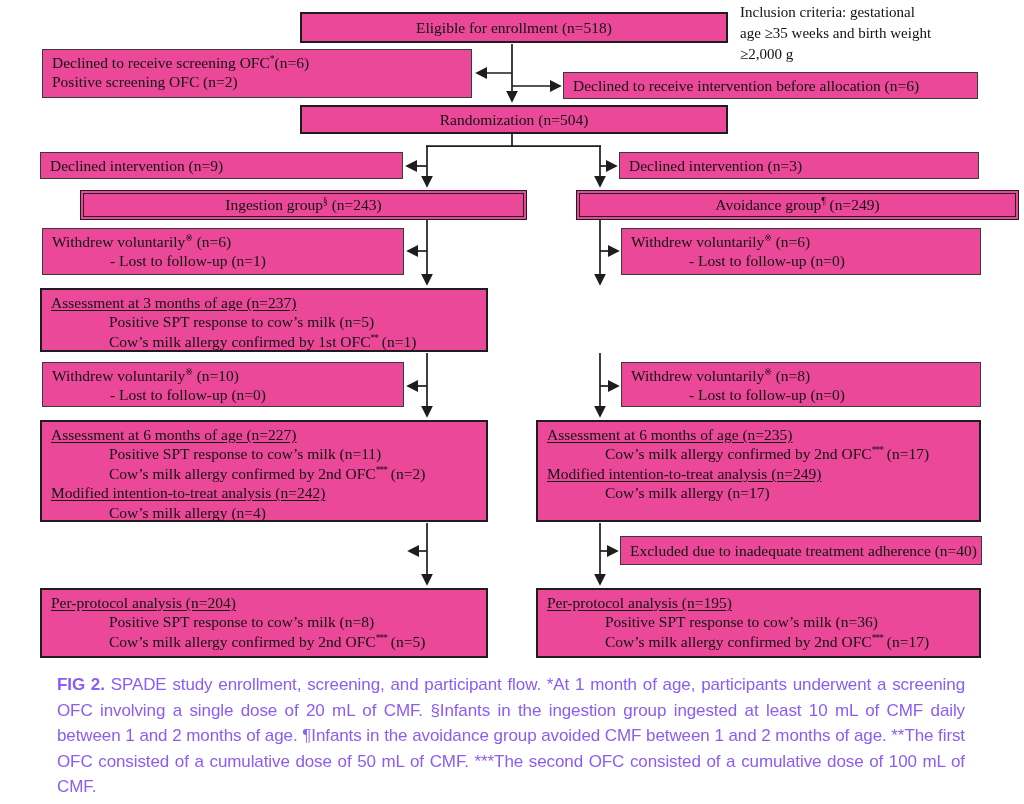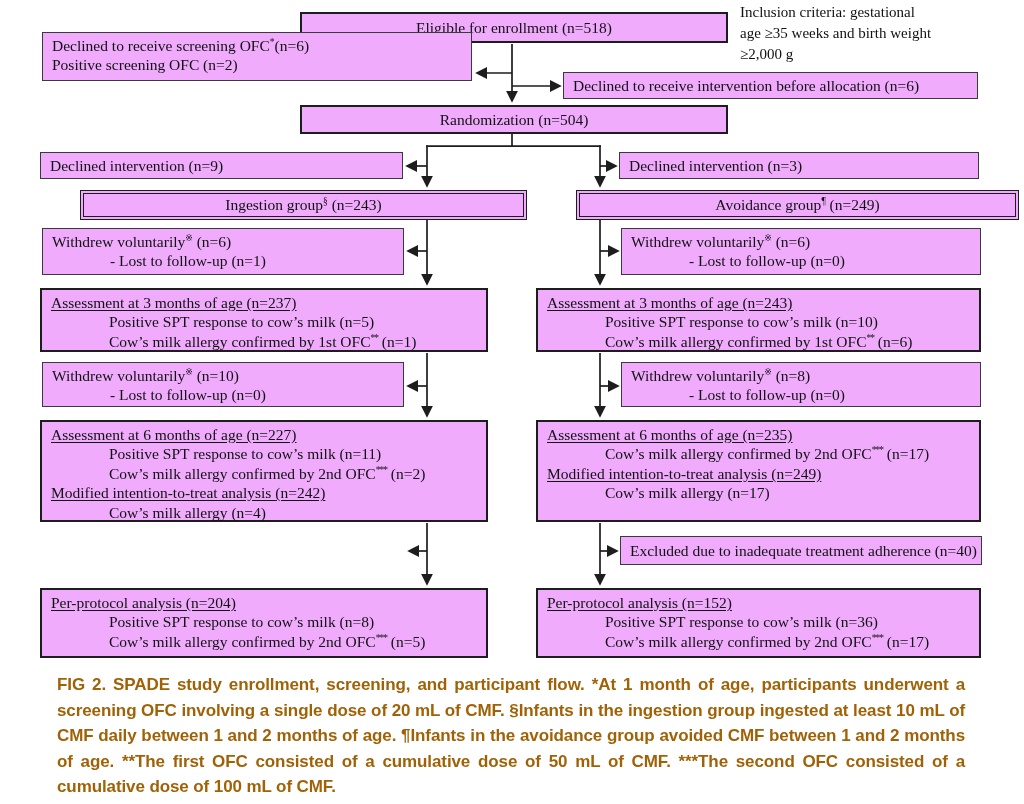--- a/index.html
+++ b/index.html
@@ -1,38 +1,38 @@
 <!DOCTYPE html>
 <html><head>
 <meta charset="utf-8">
 <style>
   html,body{margin:0;padding:0;background:#fff;}
   .page{position:relative;width:1024px;height:804px;background:#fff;overflow:hidden;
         font-family:"Liberation Serif","DejaVu Serif",serif;color:#111;}
   .wires{position:absolute;left:0;top:0;width:1024px;height:804px;pointer-events:none;}
   .wires line{stroke:#1d1d1d;stroke-width:1.7;}
-  .box{position:absolute;box-sizing:border-box;background:#f0abfc;font-size:15.5px;color:#111;}
+  .box{position:absolute;box-sizing:border-box;background:#ec4899;font-size:15.5px;color:#111;}
   .thin{border:1.4px solid #3a3a3a;}
   .med{border:2.1px solid #1d1d1d;}
   .thick{border:2.6px solid #1d1d1d;}
   .dbl{border:4.5px double #1d1d1d;margin-left:40px;}
   .center{display:flex;align-items:center;justify-content:center;text-align:center;}
   .vcenter{display:flex;align-items:center;}
   .pad{padding:3px 9px;}
   .line{line-height:19.4px;white-space:nowrap;}
   .ind{padding-left:58px;}
   .u{text-decoration:underline;text-underline-offset:2px;}
   .sup{vertical-align:super;font-size:9.5px;line-height:0;}
   .ref{font-family:"DejaVu Sans",sans-serif;font-size:9px;}
   .ast{letter-spacing:-1px;}
   .note{position:absolute;left:740px;top:2px;width:245px;font-size:15px;line-height:21px;
         white-space:pre-line;}
   .caption{position:absolute;left:57px;top:672px;width:908px;
         font-family:"Liberation Sans","DejaVu Sans",sans-serif;font-size:17px;
-        line-height:25.5px;letter-spacing:-0.1px;text-align:justify;color:#a16207;font-weight:bold;}
+        line-height:25.5px;letter-spacing:-0.1px;text-align:justify;color:#8b5cf6;}
 </style>
 </head>
 <body>
 
 <div class="page">
 
   <svg class="wires">
     <defs>
       <marker id="ah" viewBox="0 0 10 10" refX="8.5" refY="5" markerWidth="7" markerHeight="7" orient="auto">
         <path d="M0,0 L10,5 L0,10 z" fill="#1d1d1d"></path>
@@ -62,21 +62,21 @@
   </svg>
 
   <div class="note">Inclusion criteria: gestational
 age ≥35 weeks and birth weight
 ≥2,000 g</div>
 
   <div class="box thick center" style="left:300px;top:12px;width:428px;height:31px">
     <span>Eligible for enrollment (n=518)</span>
   </div>
 
-  <div class="box thin pad" style="left:42px;top:32px;width:430px;height:49px">
+  <div class="box thin pad" style="left:42px;top:49px;width:430px;height:49px">
     <div class="line"><span>Declined to receive screening OFC</span><sup class="sup">*</sup><span>(n=6)</span></div>
     <div class="line"><span>Positive screening OFC (n=2)</span></div>
   </div>
 
   <div class="box thin vcenter pad" style="left:563px;top:72px;width:415px;height:27px">
     <span class="line">Declined to receive intervention before allocation (n=6)</span>
   </div>
 
   <div class="box thick center" style="left:300px;top:105px;width:428px;height:29px">
     <span>Randomization (n=504)</span>
@@ -103,25 +103,20 @@
   <div class="box thin pad" style="left:621px;top:228px;width:360px;height:47px">
     <div class="line"><span>Withdrew voluntarily</span><sup class="sup ref">※</sup><span> (n=6)</span></div>
     <div class="line ind"><span>- Lost to follow-up (n=0)</span></div>
   </div>
 
   <div class="box med pad" style="left:40px;top:288px;width:448px;height:64px">
     <div class="line"><span class="u">Assessment at 3 months of age (n=237)</span></div>
     <div class="line ind"><span>Positive SPT response to cow’s milk  (n=5)</span></div>
     <div class="line ind"><span>Cow’s milk allergy confirmed by 1st OFC</span><sup class="sup ast">**</sup><span> (n=1)</span></div>
   </div>
-  <div class="box med pad" style="left:536px;top:288px;width:445px;height:64px">
-    <div class="line"><span class="u">Assessment at 3 months of age (n=243)</span></div>
-    <div class="line ind"><span>Positive SPT response to cow’s milk (n=10)</span></div>
-    <div class="line ind"><span>Cow’s milk allergy confirmed by 1st OFC</span><sup class="sup ast">**</sup><span> (n=6)</span></div>
-  </div>
 
   <div class="box thin pad" style="left:42px;top:362px;width:362px;height:45px">
     <div class="line"><span>Withdrew voluntarily</span><sup class="sup ref">※</sup><span> (n=10)</span></div>
     <div class="line ind"><span>- Lost to follow-up (n=0)</span></div>
   </div>
   <div class="box thin pad" style="left:621px;top:362px;width:360px;height:45px">
     <div class="line"><span>Withdrew voluntarily</span><sup class="sup ref">※</sup><span> (n=8)</span></div>
     <div class="line ind"><span>- Lost to follow-up (n=0)</span></div>
   </div>
 
@@ -142,20 +137,20 @@
   <div class="box thin vcenter pad" style="left:620px;top:536px;width:362px;height:29px">
     <span class="line">Excluded due to inadequate treatment adherence (n=40)</span>
   </div>
 
   <div class="box med pad" style="left:40px;top:588px;width:448px;height:70px">
     <div class="line"><span class="u">Per-protocol analysis (n=204)</span></div>
     <div class="line ind"><span>Positive SPT response to cow’s milk (n=8)</span></div>
     <div class="line ind"><span>Cow’s milk allergy confirmed by 2nd OFC</span><sup class="sup ast">***</sup><span> (n=5)</span></div>
   </div>
   <div class="box med pad" style="left:536px;top:588px;width:445px;height:70px">
-    <div class="line"><span class="u">Per-protocol analysis (n=152)</span></div>
+    <div class="line"><span class="u">Per-protocol analysis (n=195)</span></div>
     <div class="line ind"><span>Positive SPT response to cow’s milk (n=36)</span></div>
     <div class="line ind"><span>Cow’s milk allergy confirmed by 2nd OFC</span><sup class="sup ast">***</sup><span> (n=17)</span></div>
   </div>
 
   <div class="caption"><b>FIG 2.</b> <span>SPADE study enrollment, screening, and participant flow. *At 1 month of age, participants underwent a screening OFC involving a single dose of 20 mL of CMF. §Infants in the ingestion group ingested at least 10 mL of CMF daily between 1 and 2 months of age. ¶Infants in the avoidance group avoided CMF between 1 and 2 months of age. **The first OFC consisted of a cumulative dose of 50 mL of CMF. ***The second OFC consisted of a cumulative dose of 100 mL of CMF.</span></div>
 
 </div>
 
 </body></html>

